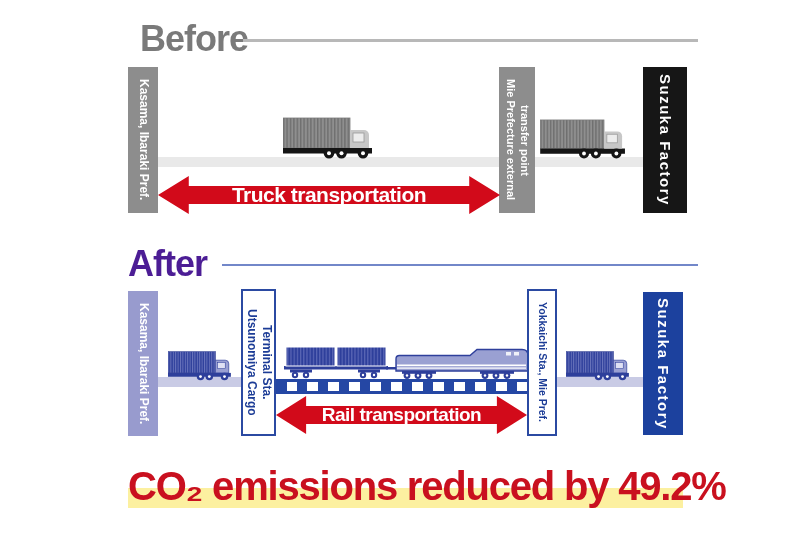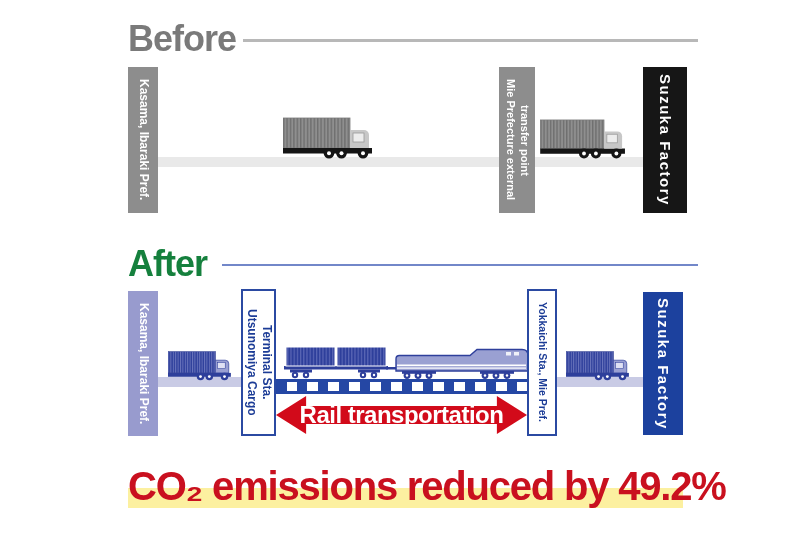--- a/index.html
+++ b/index.html
@@ -4,21 +4,21 @@
 <style>
   html,body{margin:0;padding:0;background:#fff;}
   #stage{
     position:relative;width:810px;height:540px;background:#ffffff;
     font-family:"Liberation Sans","DejaVu Sans",sans-serif;overflow:hidden;
   }
   .abs{position:absolute;}
   
   .sec-title{font-weight:700;font-size:36px;line-height:36px;letter-spacing:-1px;}
   .sec-title.gray{color:#7a7a7a;}
-  .sec-title.blue{color:#15803d;}
+  .sec-title.blue{color:#4c1d95;}
   .title-line{height:3px;z-index:1;}
   .title-line.gray{background:#b8b8b8;}
   .title-line.blue{background:#7287c9;height:2px;}
   
   .vbox{
     display:flex;align-items:center;justify-content:center;
     z-index:2;box-sizing:border-box;text-align:center;
   }
   .vbox .vtext{
     writing-mode:vertical-lr;text-orientation:mixed;
@@ -52,34 +52,34 @@
   .darrow{
     display:flex;align-items:center;justify-content:center;
     background:#d20a1a;color:#ffffff;font-weight:700;z-index:3;
     clip-path:polygon(0% 50%,9% 0%,9% 26%,91% 26%,91% 0%,100% 50%,91% 100%,91% 74%,9% 74%,9% 100%);
   }
   .darrow.narrow{
     clip-path:polygon(0% 50%,12% 0%,12% 26%,88% 26%,88% 0%,100% 50%,88% 100%,88% 74%,12% 74%,12% 100%);
   }
   .darrow .alabel{letter-spacing:-0.5px;}
   .before-arrow .alabel{font-size:21px;}
-  .after-arrow .alabel{font-size:24px;}
+  .after-arrow .alabel{font-size:19px;}
   
   .hl-band{background:#fcf0a0;z-index:0;}
   .footer-text{
     color:#c9101f;font-weight:700;font-size:40px;line-height:40px;
     letter-spacing:-1.2px;z-index:1;white-space:nowrap;
   }
 </style>
 </head>
 <body>
 
 <div id="stage">
 
-  <div class="abs sec-title gray" style="left:128px;top:21px;">Before</div>
+  <div class="abs sec-title gray" style="left:140px;top:21px;">Before</div>
   <div class="abs title-line gray" style="left:243px;top:39px;width:455px;"></div>
 
   <div class="abs road-gray" style="left:128px;top:157px;width:527px;height:10px;"></div>
 
   <div class="abs vbox graybox" style="left:128px;top:67px;width:30px;height:146px;">
     <span class="vtext fs12 nowrap">Kasama, Ibaraki Pref.</span>
   </div>
 
   <div class="abs vehicle" style="left:283px;top:117px;width:92px;height:42px;">
     <svg viewBox="0 0 92 42" xmlns="http://www.w3.org/2000/svg">
@@ -95,20 +95,23 @@
       <rect x="70" y="16" width="11" height="9" fill="#ececec" stroke="#9a9a9a" stroke-width="0.8"></rect>
       <circle cx="46" cy="36.2" r="5.3" fill="#151515"></circle>
         <circle cx="46" cy="36.2" r="2" fill="#ffffff"></circle>
       <circle cx="58.5" cy="36.2" r="5.3" fill="#151515"></circle>
         <circle cx="58.5" cy="36.2" r="2" fill="#ffffff"></circle>
       <circle cx="80" cy="36.2" r="5.3" fill="#151515"></circle>
         <circle cx="80" cy="36.2" r="2" fill="#ffffff"></circle>
     </svg>
   </div>
 
+  <div class="abs darrow before-arrow" style="left:158px;top:176px;width:342px;height:38px;">
+    <span class="alabel">Truck transportation</span>
+  </div>
 
   <div class="abs vbox graybox" style="left:499px;top:67px;width:36px;height:146px;">
     <span class="vtext fs11">Mie Prefecture external transfer point</span>
   </div>
 
   <div class="abs vehicle" style="left:540px;top:119px;width:88px;height:40px;">
     <svg viewBox="0 0 92 42" xmlns="http://www.w3.org/2000/svg">
       <rect x="0" y="1" width="67" height="30" fill="url(#pg)" stroke="#7b7b7b" stroke-width="0.8"></rect>
       <rect x="0" y="31" width="89" height="5.5" fill="#151515"></rect>
       <path d="M67 13 h14 a5 5 0 0 1 5 5 v13 H67 z" fill="#c7c7c7"></path>

